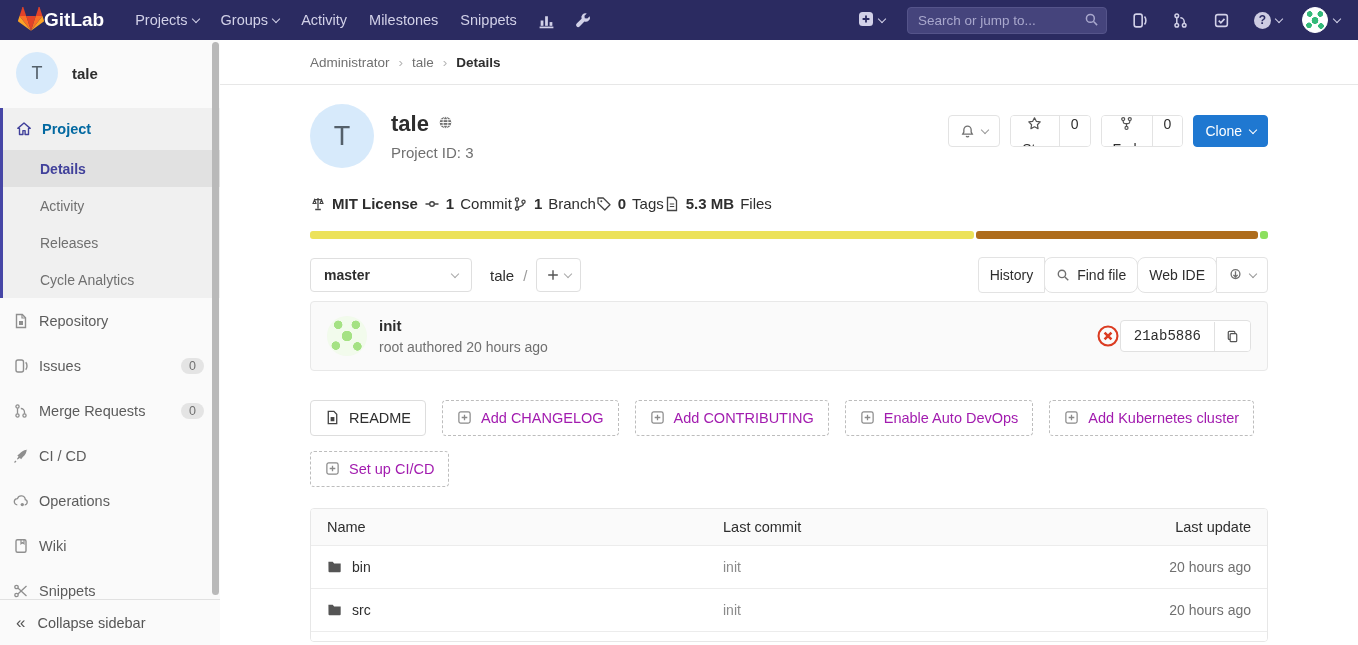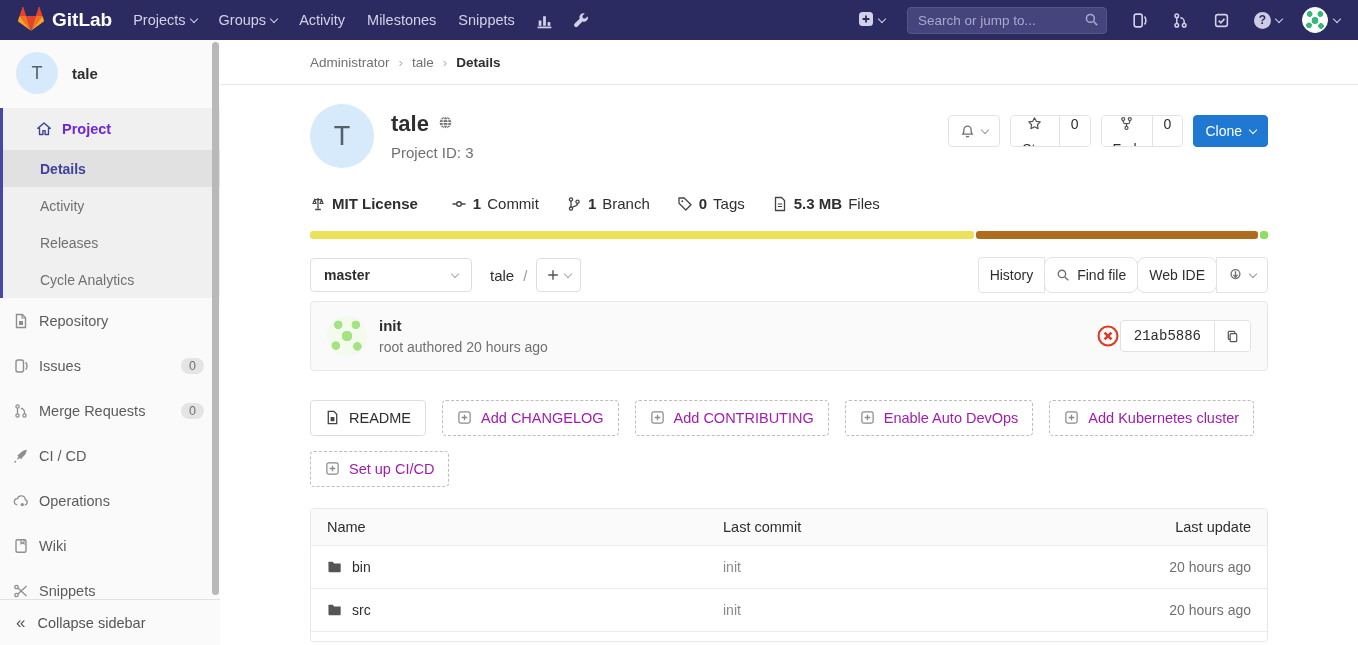--- a/index.html
+++ b/index.html
@@ -1,21 +1,21 @@
 <!DOCTYPE html>
 <html><head>
 <meta charset="utf-8">
 <style>
   * { box-sizing: border-box; margin: 0; padding: 0; }
   html,body { width:1358px; height:645px; overflow:hidden; }
   body { font-family:"Liberation Sans", sans-serif; font-size:14px; color:#2e2e2e; background:#fff; position:relative; }
 
   
   .navbar { position:absolute; top:0; left:0; right:0; height:40px; background:#2b2b61; display:flex; align-items:center; padding:0 12px; z-index:50; }
-  .brand { display:flex; align-items:center; gap:8px; margin:0 10px 0 6px; cursor:pointer; }
+  .brand { display:flex; align-items:center; margin:0 20px 0 6px; cursor:pointer; }
   .brand svg { width:26px; height:26px; }
   .brand-name { color:#fff; font-weight:bold; font-size:19px; }
   .nav-menu { display:flex; align-items:center; }
   .nav-menu-item { color:#d2d1e8; font-size:14.5px; padding:0 11px; height:40px; display:flex; align-items:center; gap:5px; cursor:pointer; }
   .nav-icon-btn { color:#d2d1e8; padding:0 10px; height:40px; display:flex; align-items:center; cursor:pointer; }
   .nav-right { margin-left:auto; display:flex; align-items:center; gap:4px; }
   .chev { display:inline-block; width:6px; height:6px; border-right:1.5px solid currentColor; border-bottom:1.5px solid currentColor; transform:rotate(45deg); margin-top:-3px; }
   .plus-dd { display:flex; align-items:center; gap:5px; color:#d2d1e8; padding:0 8px; cursor:pointer; }
   .searchbox { position:relative; margin:0 10px; }
   .searchbox input { width:200px; height:27px; background:#45447c; border:1px solid #55548a; border-radius:4px; color:#fff; padding:0 30px 0 10px; font-size:13.5px; outline:none; font-family:"Liberation Sans",sans-serif; }
@@ -32,21 +32,21 @@
     border:1px solid #fff; }
   .nav-user { display:flex; align-items:center; gap:6px; color:#d2d1e8; padding:0 6px; cursor:pointer; }
 
   
   .sidebar { position:absolute; top:40px; left:0; width:220px; bottom:0; background:#fafafa; z-index:20; }
   .ctx-header { display:flex; align-items:center; gap:14px; padding:12px 16px 14px 16px; }
   .ctx-avatar { width:42px; height:42px; border-radius:50%; background:#d7eafb; color:#54606a; display:flex; align-items:center; justify-content:center; font-size:18px; }
   .ctx-title { font-weight:bold; font-size:15px; color:#2e2e2e; }
   .snav { }
   .snav-section { background:#f0f0f0; border-left:3px solid #4646a6; }
-  .snav-top { display:flex; align-items:center; gap:10px; height:42px; padding:0 3px 0 13px; color:#6d28d9; font-weight:bold; font-size:14.5px; cursor:pointer;margin-left:20px; }
+  .snav-top { display:flex; align-items:center; gap:10px; height:42px; padding:0 3px 0 13px; color:#0369a1; font-weight:bold; font-size:14.5px; cursor:pointer; }
   .snav-top .si { color:#41419b; }
   .snav-sub { display:flex; align-items:center; height:37px; padding-left:37px; color:#707070; font-size:14px; cursor:pointer; }
   .snav-sub.active { background:#e1e1e1; color:#41419b; font-weight:bold; }
   .snav-item { display:flex; align-items:center; gap:10px; height:45px; padding:0 16px 0 13px; color:#5c5c5c; font-size:14.5px; cursor:pointer; }
   .snav-item .si { color:#8f8f8f; }
   .snav-item .badge { margin-left:auto; background:#e4e4e4; color:#707070; border-radius:9px; padding:1px 8px; font-size:12.5px; }
   .si { width:16px; height:16px; flex:0 0 16px; display:inline-flex; }
   .collapse-foot { position:absolute; bottom:0; left:0; right:0; height:46px; background:#fafafa; border-top:1px solid #e1e1e1; display:flex; align-items:center; gap:12px; padding:0 16px; color:#555; font-size:14.5px; cursor:pointer; z-index:25; }
   .collapse-glyph { font-size:17px; color:#555; }
   .side-scrollthumb { position:absolute; top:2px; right:1px; width:7px; height:553px; background:#b9b9b9; border-radius:4px; z-index:30; }
@@ -70,21 +70,21 @@
   .proj-id { color:#707070; font-size:15px; margin-top:7px; }
   .head-actions { margin-left:auto; display:flex; align-items:flex-start; gap:10px; margin-top:11px; }
   .btn { height:32px; display:inline-flex; align-items:center; gap:7px; background:#fff; border:1px solid #e3e3e3; border-radius:4px; padding:0 11px; font-size:14px; color:#2e2e2e; cursor:pointer; font-family:inherit; }
   .btn .ic { color:#707070; display:inline-flex; }
   .btn-pair { display:inline-flex; border:1px solid #e3e3e3; border-radius:4px; overflow:hidden; }
   .btn-pair .seg { height:30px; display:inline-flex; align-items:center; gap:7px; padding:0 11px; background:#fff; cursor:pointer; font-size:14px;flex-direction:column; }
   .btn-pair .seg + .seg { border-left:1px solid #e3e3e3; }
   .btn-clone { background:#1f78d1; border-color:#1f78d1; color:#fff; gap:8px; }
   .btn-clone .chev { border-color:#fff; }
 
-  .stats-row { display:flex; align-items:center; gap:27px; margin-top:27px; font-size:15px; color:#2e2e2e; }
+  .stats-row { display:flex; align-items:center; margin-top:27px; font-size:15px; color:#2e2e2e; }
   .stat { display:flex; align-items:center; gap:6px; cursor:pointer; }
   .stat .si { color:#444; }
   .stat b { font-weight:bold; }
 
   .langbar { display:flex; gap:2px; height:8px; margin-top:19px; }
   .langbar .seg { height:8px; border-radius:3px; }
 
   .tree-row { display:flex; align-items:center; margin-top:18px; }
   .branch-select { width:162px; height:34px; border:1px solid #dfdfdf; border-radius:4px; background:#fff; display:flex; align-items:center; justify-content:space-between; padding:0 13px; cursor:pointer; }
   .branch-select .bname { font-weight:bold; font-size:14px; }

